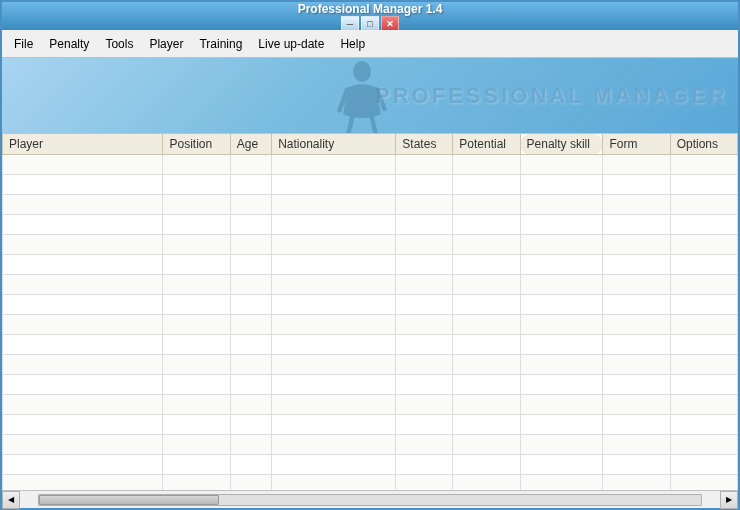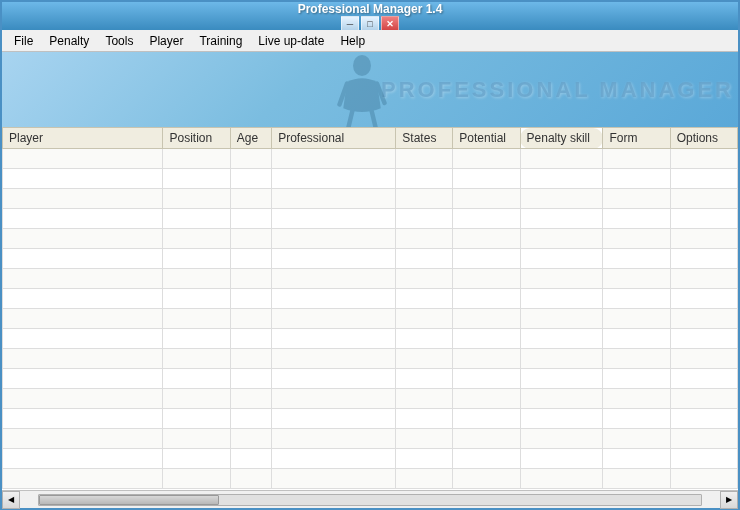--- a/index.html
+++ b/index.html
@@ -62,21 +62,21 @@
     }
 
     .win-btn.close {
       background: linear-gradient(to bottom, #f08080, #d04040);
       color: white;
     }
 
     
     #menu-bar {
       background: #f0f0f0;
-      height: 22px;
+      height: 28px;
       display: flex;
       align-items: center;
       padding: 4px 4px;
       border-bottom: 1px solid #c0c0c0;
       flex-shrink: 0;
     }
 
     .menu-item {
       padding: 2px 8px;
       font-size: 12px;
@@ -85,21 +85,21 @@
       white-space: nowrap;
     }
 
     
     #header-banner {
       height: 75px;
       background: linear-gradient(135deg, #a8d4f0 0%, #7bbde0 40%, #5aa8d8 100%);
       display: flex;
       align-items: center;
       justify-content: flex-end;
-      padding-right: 4px;
+      padding-right: 10px;
       flex-shrink: 0;
       position: relative;
       overflow: hidden;
       text-align: right;
     }
 
     #header-logo {
       font-family: Arial, sans-serif;
       font-size: 22px;
       font-weight: bold;
@@ -255,21 +255,21 @@
     <span id="header-logo">PROFESSIONAL MANAGER</span>
   </div>
 
   <div id="table-container">
     <table id="data-table">
       <thead>
         <tr>
           <th class="col-player">Player</th>
           <th class="col-position">Position</th>
           <th class="col-age">Age</th>
-          <th class="col-nationality">Professional</th>
+          <th class="col-nationality">Nationality</th>
           <th class="col-states">States</th>
           <th class="col-potential">Potential</th>
           <th class="col-penalty">Penalty skill</th>
           <th class="col-form">Form</th>
           <th class="col-fitness">Options</th>
         </tr>
       </thead>
       <tbody id="table-body">
 
         <tr>

